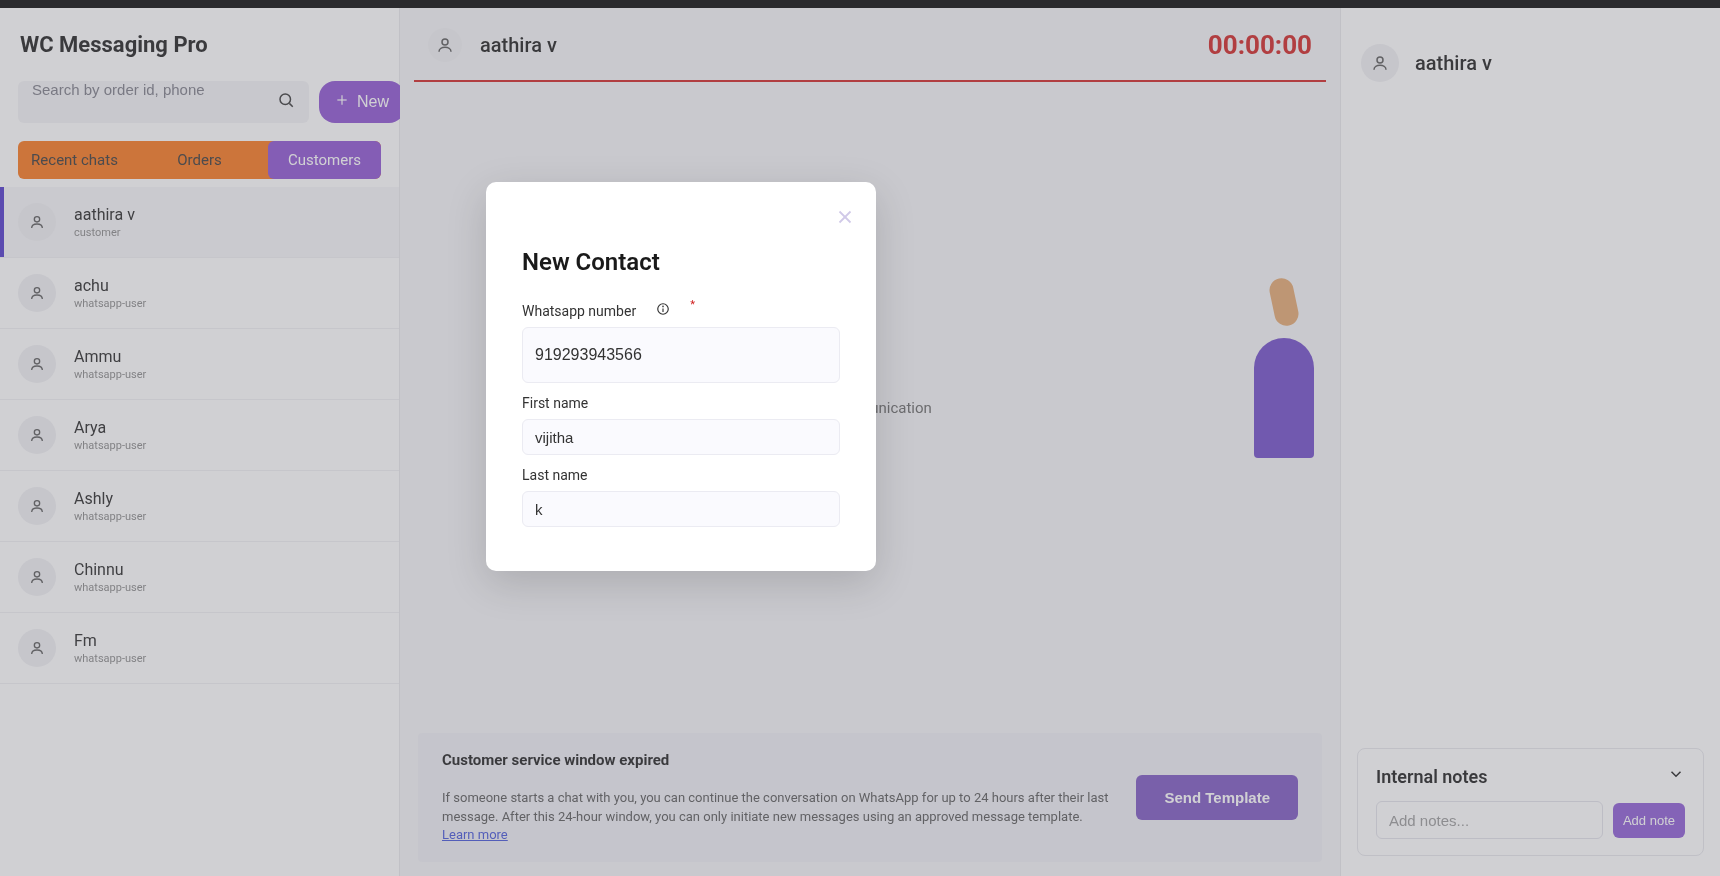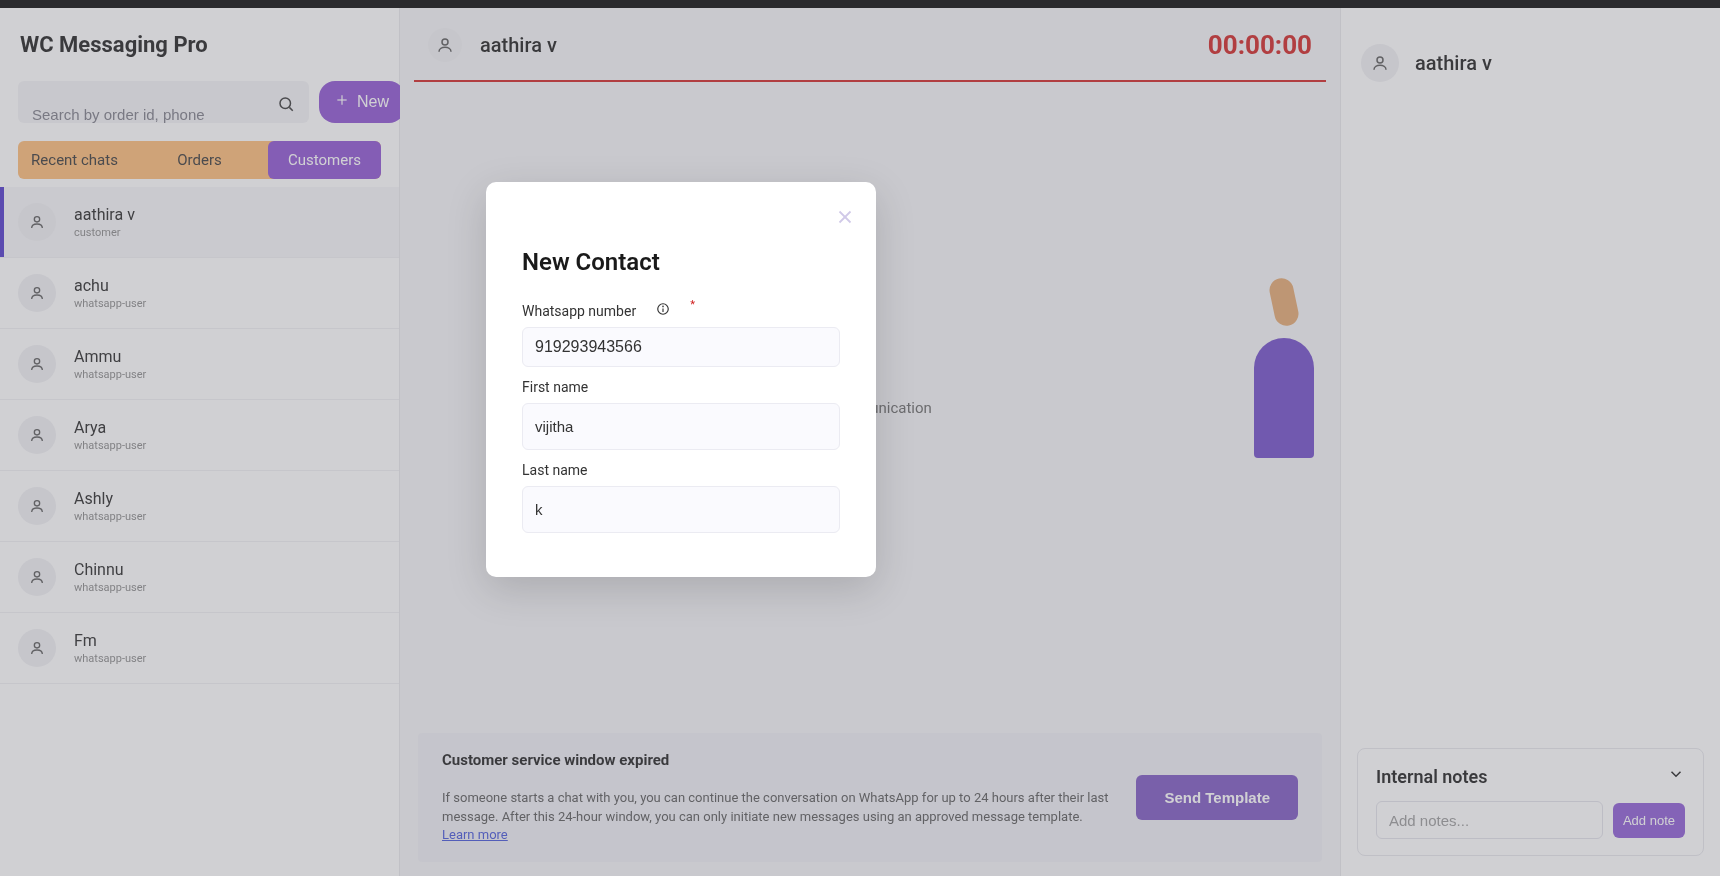--- a/index.html
+++ b/index.html
@@ -32,21 +32,21 @@
   }
   .search-row {
     display: flex;
     align-items: center;
     gap: 10px;
     padding: 0 18px 18px 18px;
   }
   .search-wrap {
     flex: 1;
     display: flex;
-    align-items: flex-end;
+    align-items: flex-start;
     background: #f3f3f6;
     border-radius: 6px;
     height: 42px;
     padding: 0 4px 0 14px;
     gap: 36px;
   }
   .search-wrap input {
     flex: 1;
     border: none;
     background: transparent;
@@ -69,21 +69,21 @@
     height: 42px;
     font-size: 16px;
     font-weight: 500;
     display: flex;
     align-items: center;
     gap: 8px;
     cursor: pointer;
   }
   .tabs {
     display: flex;
-    background: #fdba74;
+    background: #f97316;
     border-radius: 6px;
     margin: 0 18px 8px 18px;
     height: 38px;
     gap: 12px;
   }
   .tab {
     flex: 1;
     display: flex;
     align-items: center;
     justify-content: center;
@@ -256,30 +256,30 @@
     cursor: pointer;
   }
   .form-label {
     font-size: 14px; color: #333;
     display: flex; align-items: center; gap: 20px;
     margin: 12px 0 8px 0;
   }
   .form-label .req { color: #d02020; font-size: 11px; position: relative; top: -6px; }
   .form-input {
     width: 100%;
-    height: 40px;
+    height: 56px;
     border: 1px solid #ebebf2;
     background: #fafafe;
     border-radius: 6px;
     padding: 0 12px;
     font-size: 16px;
     color: #333;
     outline: none;
   }
-  .form-input.short { height: 47px; font-size: 15px; }
+  .form-input.short { height: 36px; font-size: 15px; }
   .add-new-btn {
     display: block;
     margin: 26px auto 0 auto;
     width: 190px;
     height: 40px;
     background: #935fdc;
     border: none;
     border-radius: 6px;
     color: #fff;
     font-size: 16px;

